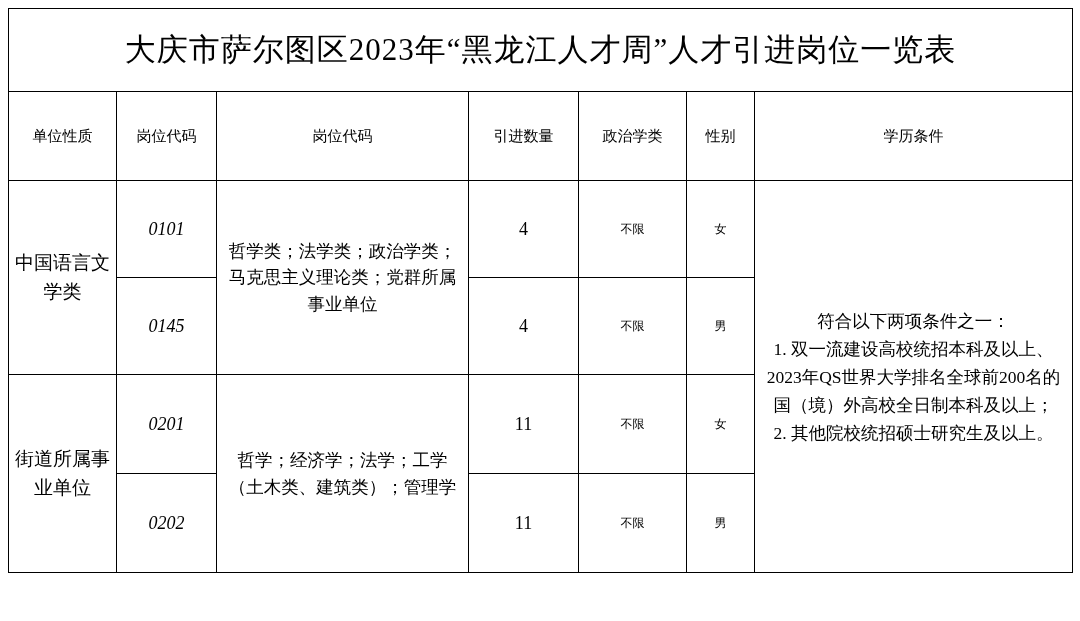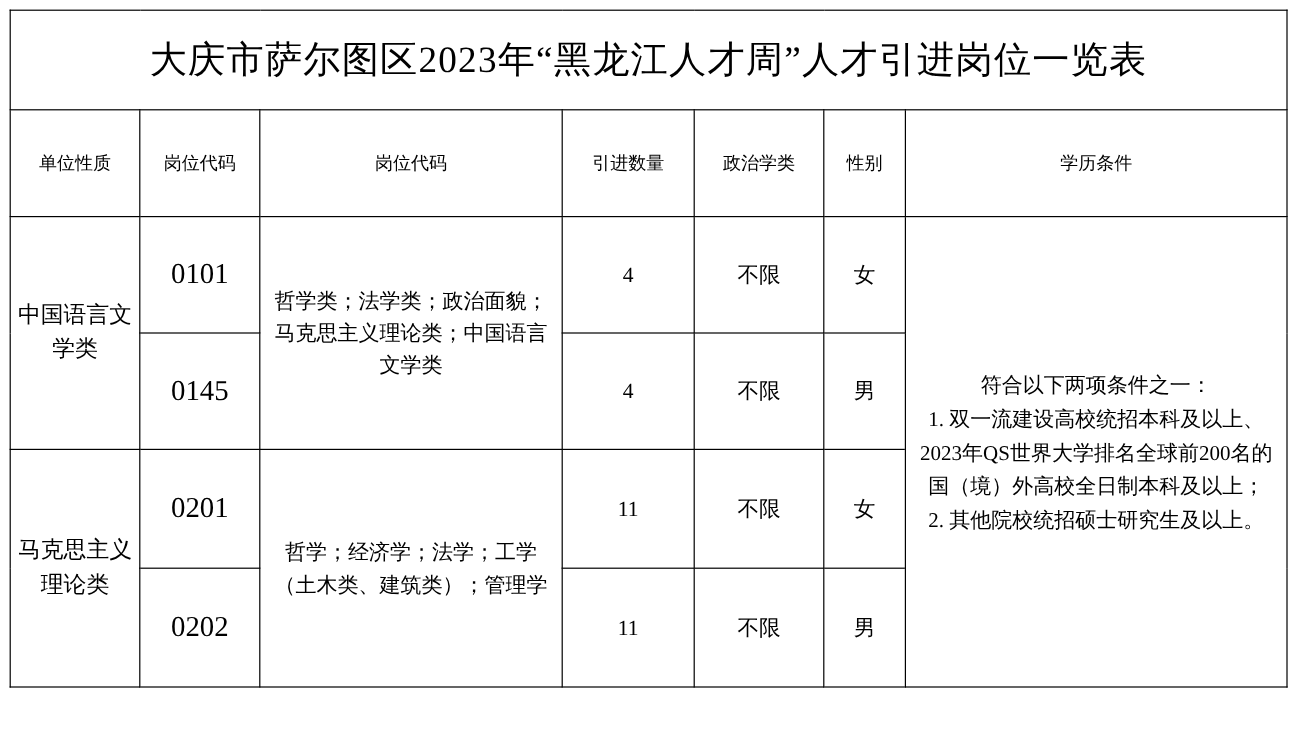--- a/index.html
+++ b/index.html
@@ -39,33 +39,34 @@
     font-weight: bold;
     letter-spacing: 1px;
     font-family: "Liberation Serif", "DejaVu Serif", serif;
   }
   .header-cell {
     height: 88px;
     font-size: 15px;
     font-weight: bold;
   }
   .body-cell {
-    font-size: 18px;
+    font-size: 12px;
   }
   .center-wrap {
     line-height: 1.5;
     font-size: 17.5px;
   }
   .unit-cell {
     font-size: 19px;
     font-weight: bold;
     line-height: 1.5;
   }
   .code-cell {
-    font-size: 24px;
+    font-size: 18px;
+    font-style: italic;
   }
   .num-cell {
     font-size: 18px;
   }
   .edu-cell {
     font-size: 17.5px;
     text-align: left;
     vertical-align: middle;
     line-height: 1.6;
     padding: 10px 12px;
@@ -99,38 +100,38 @@
         <td class="header-cell">岗位代码</td>
         <td class="header-cell">引进数量</td>
         <td class="header-cell">政治学类</td>
         <td class="header-cell">性别</td>
         <td class="header-cell">学历条件</td>
       </tr>
 
       <tr class="row-tall">
         <td class="unit-cell" rowspan="2">中国语言文学类</td>
         <td class="code-cell">0101</td>
-        <td class="center-wrap" rowspan="2">哲学类；法学类；政治面貌；马克思主义理论类；中国语言文学类</td>
+        <td class="center-wrap" rowspan="2">哲学类；法学类；政治学类；马克思主义理论类；党群所属事业单位</td>
         <td class="num-cell">4</td>
         <td class="body-cell">不限</td>
         <td class="body-cell">女</td>
         <td class="edu-cell nowrap-pre" rowspan="4">符合以下两项条件之一：
 1. 双一流建设高校统招本科及以上、2023年QS世界大学排名全球前200名的国（境）外高校全日制本科及以上；
 2. 其他院校统招硕士研究生及以上。</td>
       </tr>
 
       <tr class="row-tall">
         <td class="code-cell">0145</td>
         <td class="num-cell">4</td>
         <td class="body-cell">不限</td>
         <td class="body-cell">男</td>
       </tr>
 
       <tr class="row-tall2">
-        <td class="unit-cell" rowspan="2">马克思主义理论类</td>
+        <td class="unit-cell" rowspan="2">街道所属事业单位</td>
         <td class="code-cell">0201</td>
         <td class="center-wrap" rowspan="2">哲学；经济学；法学；工学（土木类、建筑类）；管理学</td>
         <td class="num-cell">11</td>
         <td class="body-cell">不限</td>
         <td class="body-cell">女</td>
       </tr>
 
       <tr class="row-tall2">
         <td class="code-cell">0202</td>
         <td class="num-cell">11</td>

